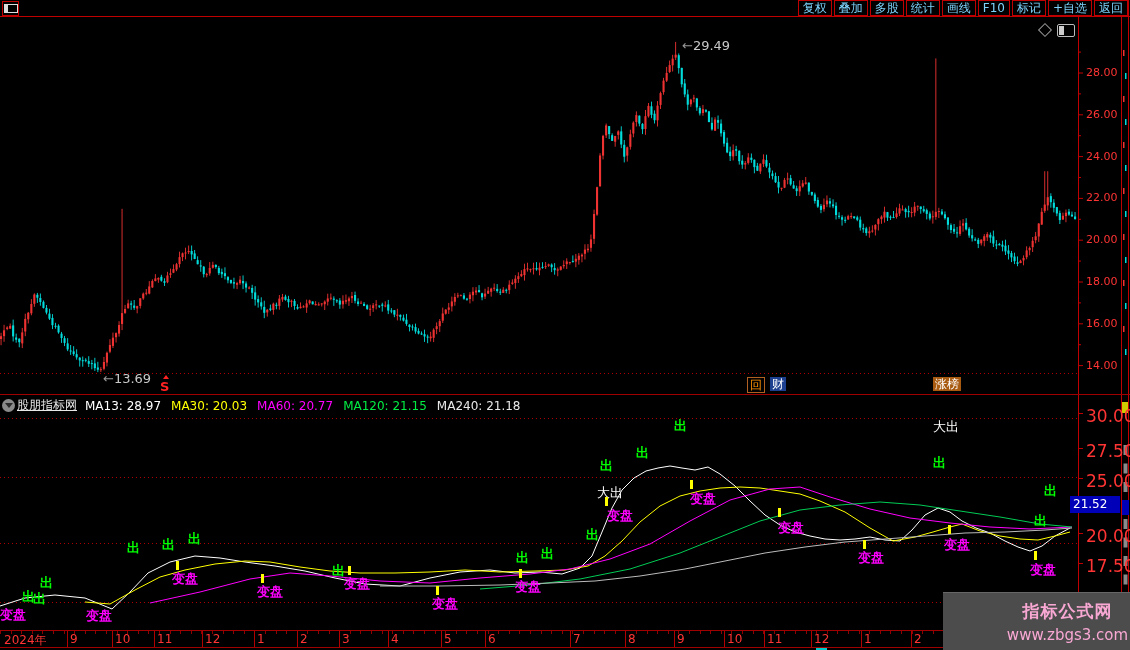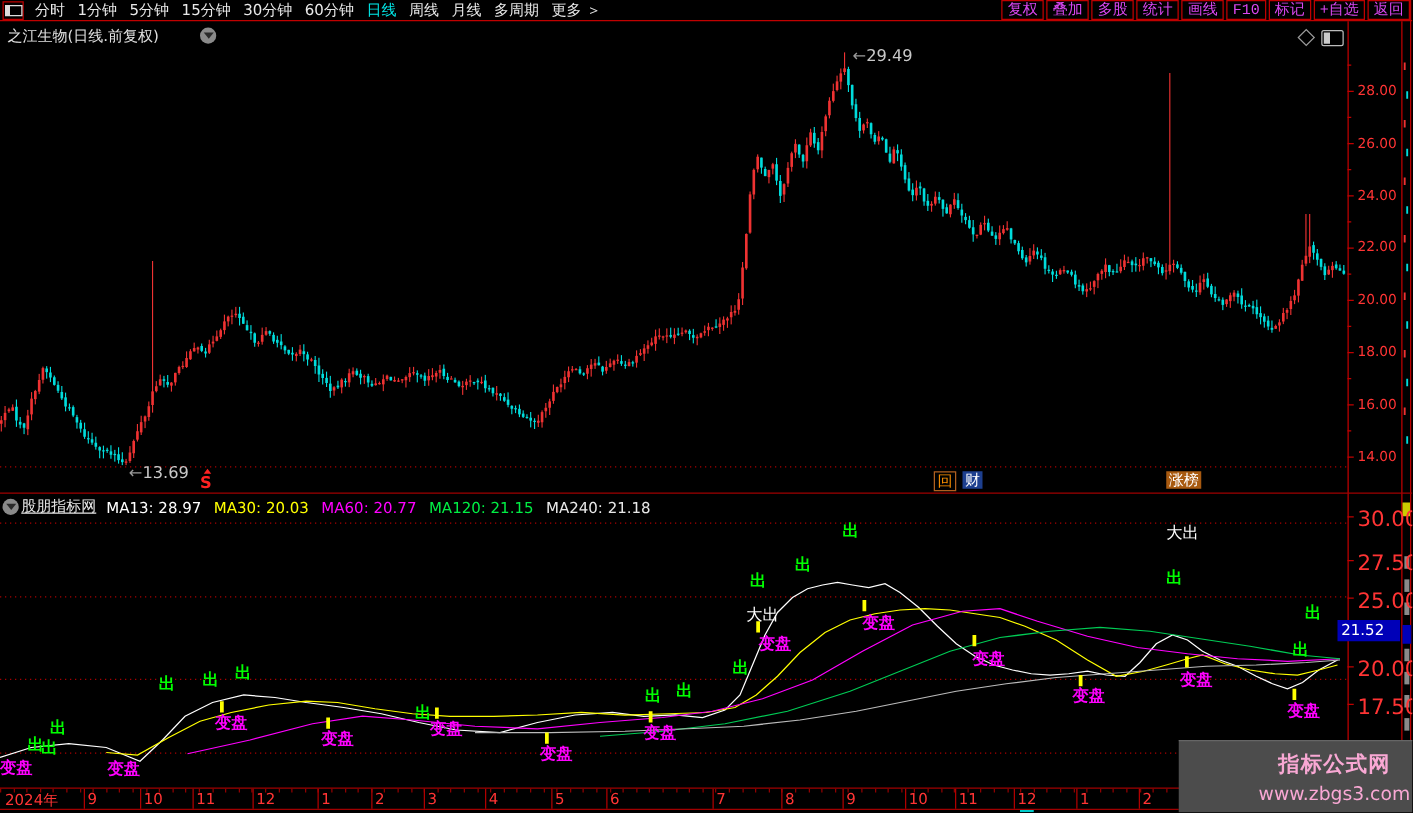--- a/index.html
+++ b/index.html
@@ -7,21 +7,21 @@
           font-family:"DejaVu Sans","Liberation Sans",sans-serif;font-size:12px;color:#ddd;}
   .abs{position:absolute;}
   
   #toolbar{position:absolute;left:0;top:0;width:1130px;height:17px;display:flex;align-items:center;
            border-bottom:1px solid #c00000;box-sizing:border-box;}
   #tb-icon{width:15px;height:13px;border:1px solid #c00000;margin:0 4px 0 2px;display:flex;align-items:center;justify-content:center;}
   #tb-icon .glyph{width:9px;height:7px;border:1px solid #ddd;border-left-width:4px;}
   .tb-item{color:#e8e8e8;margin:0 5px;white-space:nowrap;cursor:default;}
   .tb-item.active{color:#00e8e8;}
   #tb-right{margin-left:auto;display:flex;}
-  .tb-btn{border:1px solid #c00000;color:#d946ef;padding:0 4px;margin-right:2px;white-space:nowrap;height:14px;line-height:14px;font-family:Liberation Mono, monospace;}
+  .tb-btn{border:1px solid #c00000;color:#7dd3fc;padding:0 4px;margin-right:2px;white-space:nowrap;height:14px;line-height:14px;}
   
   #title-row{position:absolute;left:0;top:17px;width:1078px;height:23px;}
   #stock-title{position:absolute;left:6px;top:4px;color:#e0e0e0;}
   .circ-chevron{position:absolute;width:13px;height:13px;border-radius:50%;background:#8a8a8a;}
   .circ-chevron:after{content:"";position:absolute;left:3px;top:4px;border-left:4px solid transparent;border-right:4px solid transparent;border-top:5px solid #2a2a2a;}
   #diamond-icon{position:absolute;left:1040px;top:25px;width:8px;height:8px;border:1px solid #999;transform:rotate(45deg);}
   #panel-icon{position:absolute;left:1057px;top:24px;width:16px;height:11px;border:1px solid #bbb;border-radius:2px;}
   #panel-icon:after{content:"";position:absolute;left:1px;top:1px;width:5px;height:9px;background:#ccc;}
   
   .ax-main{position:absolute;left:1086px;color:#ff3434;font-size:11px;}
@@ -63,50 +63,33 @@
 </style>
 </head>
 <body>
 
 <div id="screen">
 
   <div id="toolbar">
     <div id="tb-icon">
         <div class="glyph"></div>
       </div>
-    <div id="tb-left" style="display: flex;">
-        <span class="tb-item">分时</span>
-        <span class="tb-item">1分钟</span>
-        <span class="tb-item">5分钟</span>
-        <span class="tb-item">15分钟</span>
-        <span class="tb-item">30分钟</span>
-        <span class="tb-item">60分钟</span>
-        <span class="tb-item active">日线</span>
-        <span class="tb-item">周线</span>
-        <span class="tb-item">月线</span>
-        <span class="tb-item">多周期</span>
-        <span class="tb-item">更多 ＞</span>
-      </div>
     <div id="tb-right">
         <span class="tb-btn">复权</span>
         <span class="tb-btn">叠加</span>
         <span class="tb-btn">多股</span>
         <span class="tb-btn">统计</span>
         <span class="tb-btn">画线</span>
         <span class="tb-btn">F10</span>
         <span class="tb-btn">标记</span>
         <span class="tb-btn">+自选</span>
         <span class="tb-btn">返回</span>
       </div>
   </div>
 
-  <div id="title-row">
-    <span id="stock-title">之江生物(日线.前复权)</span>
-    <span class="circ-chevron" id="title-chevron" style="left:160px;top:5px;"></span>
-  </div>
   <div id="diamond-icon"></div>
   <div id="panel-icon"></div>
 
   <svg id="plot" width="1130" height="650" viewBox="0 0 1130 650">
       <line x1="0" y1="373.5" x2="1078" y2="373.5" stroke="#aa0000" stroke-dasharray="1 3"></line>
       <line x1="0" y1="418.5" x2="1078" y2="418.5" stroke="#aa0000" stroke-dasharray="1 3"></line>
       <line x1="0" y1="477.5" x2="1078" y2="477.5" stroke="#aa0000" stroke-dasharray="1 3"></line>
       <line x1="0" y1="543.5" x2="1078" y2="543.5" stroke="#aa0000" stroke-dasharray="1 3"></line>
       <line x1="0" y1="602.5" x2="1078" y2="602.5" stroke="#aa0000" stroke-dasharray="1 3"></line>
       <rect x="0.6" y="332.8" width="0.9" height="12.4" fill="#ee3232"></rect>

